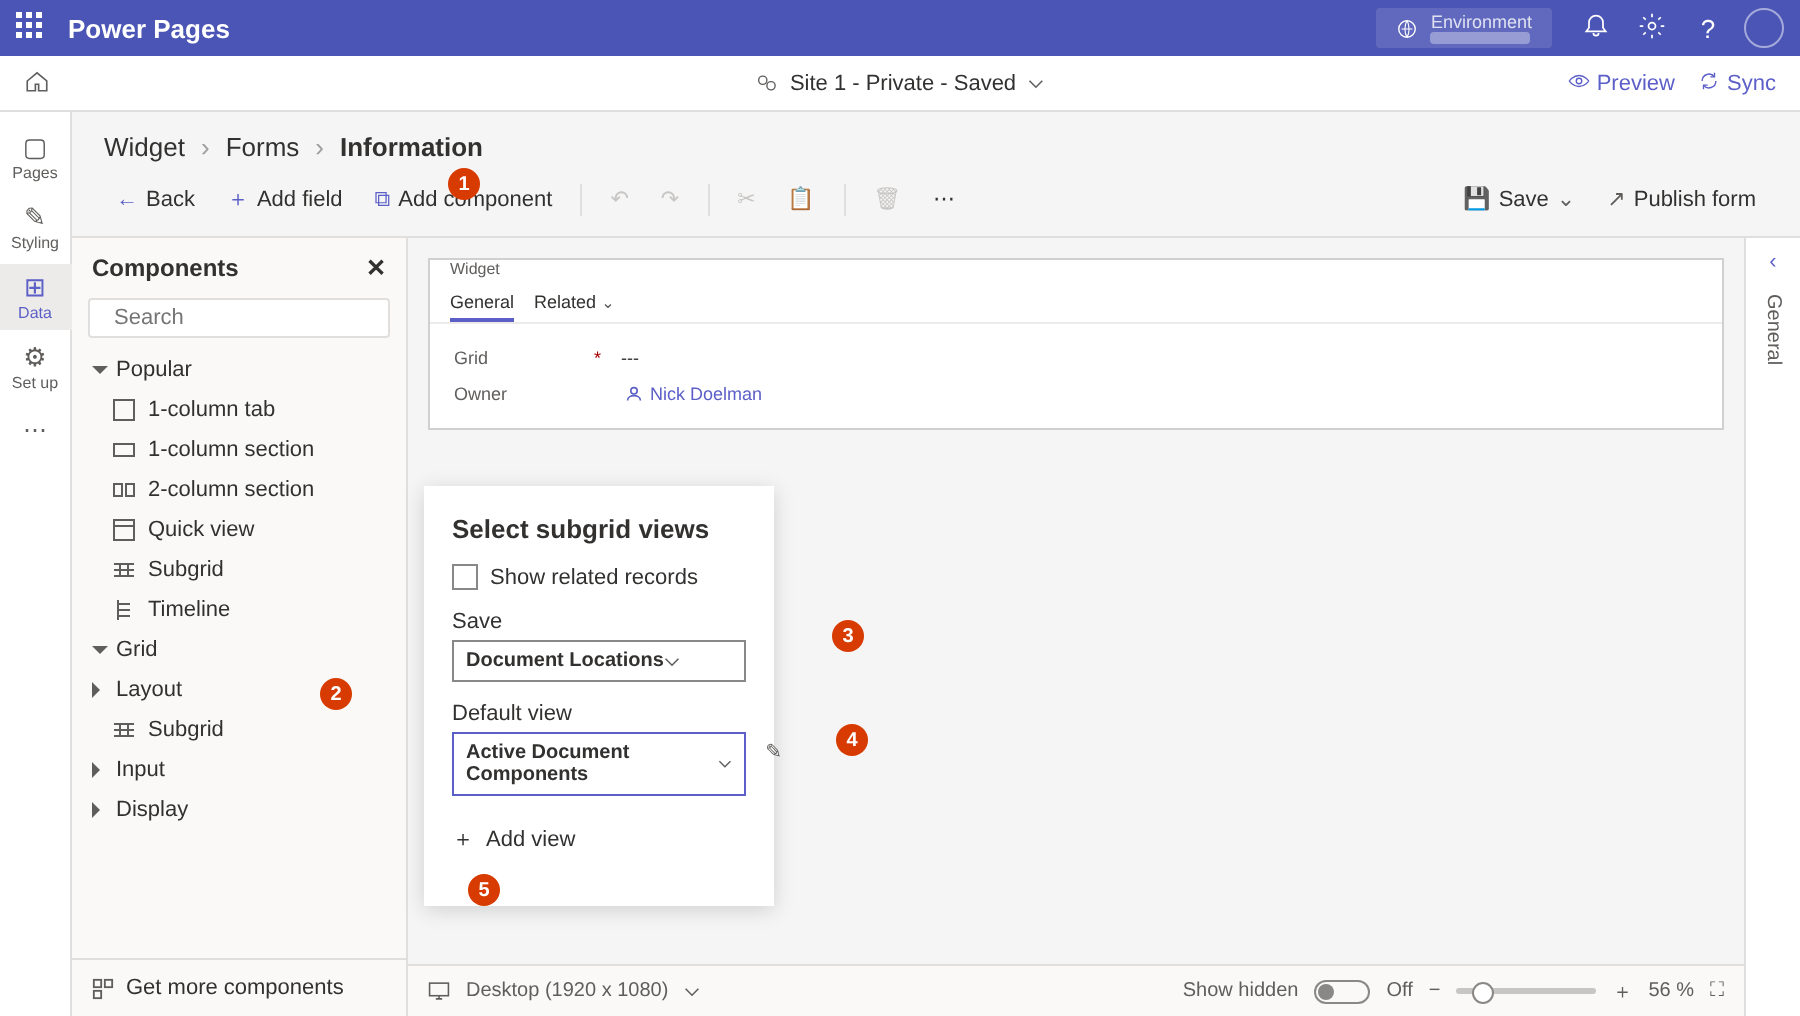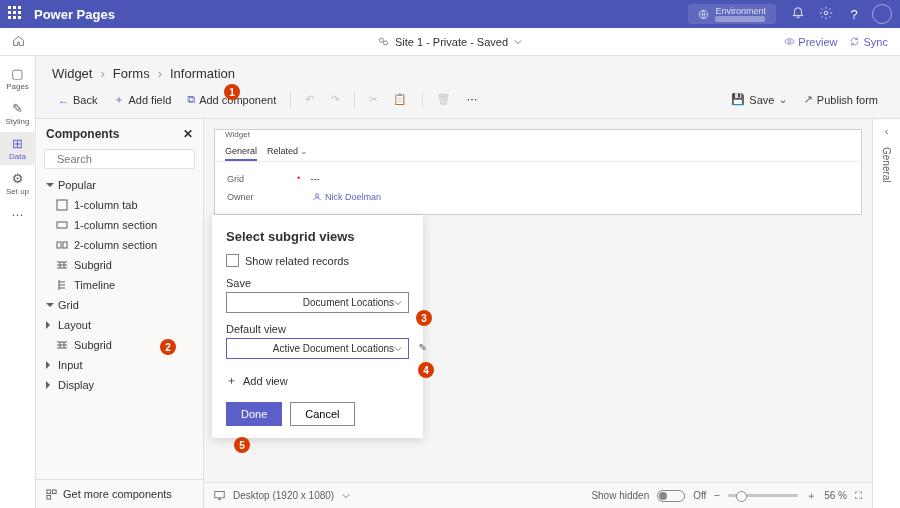--- a/index.html
+++ b/index.html
@@ -30,21 +30,21 @@
   .leftrail .ritem { width:36px; padding:4px 0; text-align:center; font-size:8px; color:#605e5c; cursor:pointer;}
   .leftrail .ritem.active { color:#5b5fc7; background:#edebe9;}
   .leftrail .ritem .ri { font-size:13px; display:block; margin-bottom:1px;}
   .leftrail .dots{margin-top:6px;color:#605e5c;}
 
   .content { flex:1; display:flex; flex-direction:column; position:relative;}
 
   
   .crumbbar { padding:10px 16px 4px; display:flex; align-items:center; gap:8px; font-size:13px;}
   .crumbbar .chev{color:#a19f9d;}
-  .crumbbar .last{font-weight:400;}
+  .crumbbar .last{font-weight:700;}
   .toolbar { padding:4px 16px 8px; display:flex; align-items:center; gap:4px; border-bottom:1px solid #e1dfdd; font-size:11px; color:#323130;}
   .toolbar .tbtn { display:flex; align-items:center; gap:4px; padding:3px 6px; cursor:pointer; border-radius:2px;}
   .toolbar .tbtn .ic{color:#5b5fc7;}
   .toolbar .sep { width:1px; height:16px; background:#e1dfdd; margin:0 4px;}
   .toolbar .disabled{color:#c8c6c4;}
   .toolbar .spacer{flex:1;}
 
   
   .body { flex:1; display:flex; }
 
@@ -69,26 +69,26 @@
   .canvas .tabs .chev{color:#605e5c;font-size:8px;}
   .canvas .frm{padding:8px 12px;font-size:9px;}
   .canvas .row{display:flex;align-items:center;height:18px;gap:10px;}
   .canvas .row .lbl{width:60px;color:#605e5c;}
   .canvas .row .req{color:#a80000;}
   .canvas .row .val{color:#323130;}
   .canvas .row .link{color:#5b5fc7;display:flex;align-items:center;gap:4px;}
   .personIcon{width:8px;height:8px;}
 
   
-  .popup { position:absolute; left:8px; top:96px; width:211px; background:#fff; box-shadow:0 2px 10px rgba(0,0,0,0.15); padding:14px 14px 12px; z-index:5;}
+  .popup { position:absolute; left:8px; top:124px; width:175px; background:#fff; box-shadow:0 2px 10px rgba(0,0,0,0.15); padding:14px 14px 12px; z-index:5;}
   .popup h3{font-size:13px;font-weight:600;margin-bottom:10px;}
   .popup .chk{display:flex;align-items:center;gap:6px;font-size:11px;margin-bottom:10px;}
   .popup .chk .box{width:13px;height:13px;border:1px solid #8a8886;}
   .popup label{font-size:11px;display:block;margin-bottom:3px;}
-  .popup .sel{border:1px solid #8a8886;padding:4px 6px;font-size:10px;display:flex;align-items:center;justify-content:flex-end;margin-bottom:10px;cursor:pointer;}
+  .popup .sel{border:1px solid #8a8886;padding:4px 6px;font-size:10px;display:flex;align-items:center;justify-content:flex-start;margin-bottom:10px;cursor:pointer;font-weight:bold;}
   .popup .sel.highlight{border-color:#5b5fc7;}
   .popup .addv{color:#323130;font-size:11px;padding:4px 0 14px;display:flex;align-items:center;gap:6px;cursor:pointer;}
   .popup .btns{display:flex;gap:8px;}
   .popup .btn{padding:5px 14px;font-size:11px;border:1px solid #8a8886;background:#fff;cursor:pointer;}
   .popup .btn.primary{background:#5b5fc7;border-color:#5b5fc7;color:#fff;}
   .editIcon{position:absolute;color:#605e5c;font-size:10px;}
 
   
   .statusbar { height:26px; border-top:1px solid #e1dfdd; background:#faf9f8; display:flex; align-items:center; padding:0 10px; font-size:10px; color:#605e5c; gap:8px;}
   .statusbar .spacer{flex:1;}
@@ -260,20 +260,27 @@
               <rect x="1" y="3" width="10" height="6" fill="none" stroke="#605e5c"></rect>
             </svg>
             <span>1-column section</span>
           </div>
         <div class="item">
             <svg class="ci" viewBox="0 0 12 12">
               <rect x="1" y="3" width="4" height="6" fill="none" stroke="#605e5c"></rect>
               <rect x="7" y="3" width="4" height="6" fill="none" stroke="#605e5c"></rect>
             </svg>
             <span>2-column section</span>
+          </div>
+        <div class="item">
+            <svg class="ci" viewBox="0 0 12 12">
+              <rect x="1" y="1" width="10" height="10" fill="none" stroke="#605e5c"></rect>
+              <path d="M1 4h10" stroke="#605e5c"></path>
+            </svg>
+            <span>Quick view</span>
           </div>
         <div class="item">
             <svg class="ci" viewBox="0 0 12 12">
               <path d="M1 3h10M1 6h10M1 9h10M4 3v6M8 3v6" stroke="#605e5c"></path>
             </svg>
             <span>Subgrid</span>
           </div>
         <div class="item">
             <svg class="ci" viewBox="0 0 12 12">
               <path d="M3 1v10M3 3h6M3 6h6M3 9h6" stroke="#605e5c"></path>
@@ -346,35 +353,31 @@
           <label>Save</label>
           <div class="sel">
             <span>Document Locations</span>
             <svg class="chevDown" viewBox="0 0 10 10">
                 <path d="M1 3l4 4 4-4" fill="none" stroke="#605e5c"></path>
               </svg>
           </div>
           <label>Default view</label>
           <div style="position:relative;">
             <div class="sel highlight">
-              <span>Active Document Locations</span>
+              <span>Active Document Components</span>
               <svg class="chevDown" viewBox="0 0 10 10">
                   <path d="M1 3l4 4 4-4" fill="none" stroke="#605e5c"></path>
                 </svg>
             </div>
             <span class="editIcon" style="right:-18px;top:4px;">✎</span>
           </div>
           <div class="addv">
               <span>＋</span>
               <span>Add view</span>
             </div>
-          <div class="btns">
-            <button class="btn primary">Done</button>
-            <button class="btn">Cancel</button>
-          </div>
         </div>
 
         <div style="flex:1;"></div>
 
         <div class="statusbar">
           <svg width="11" height="11" viewBox="0 0 14 14">
               <rect x="1" y="2" width="12" height="8" fill="none" stroke="#605e5c"></rect>
               <path d="M5 12h4M7 10v2" stroke="#605e5c"></path>
             </svg>
           <span>Desktop (1920 x 1080)</span>

